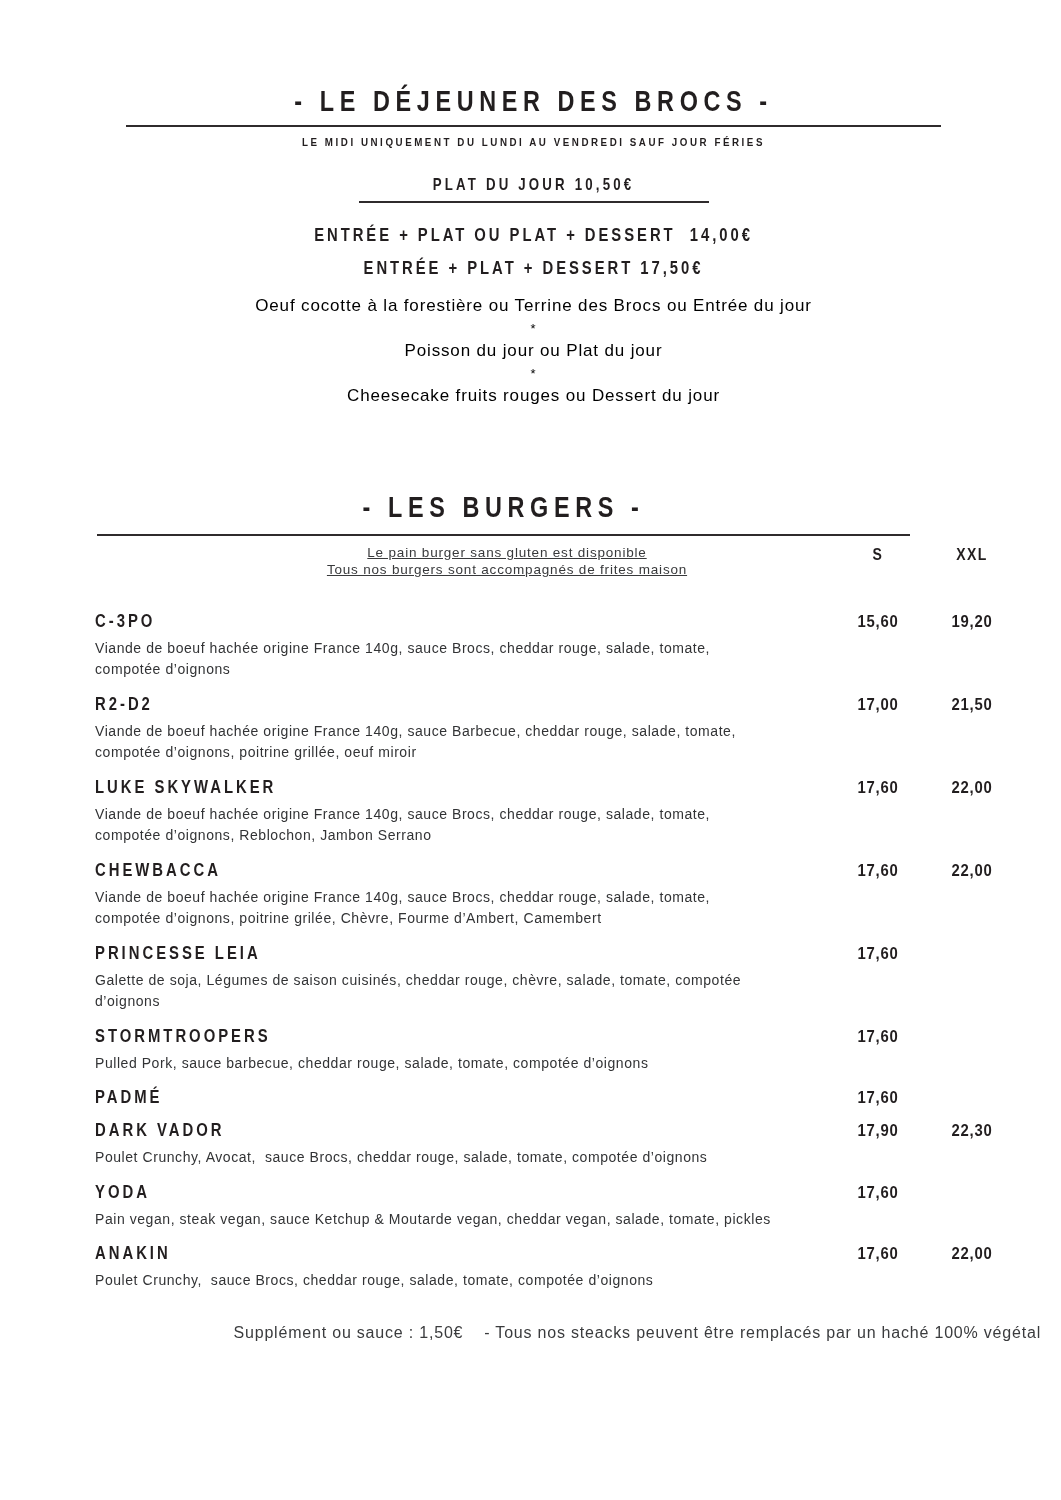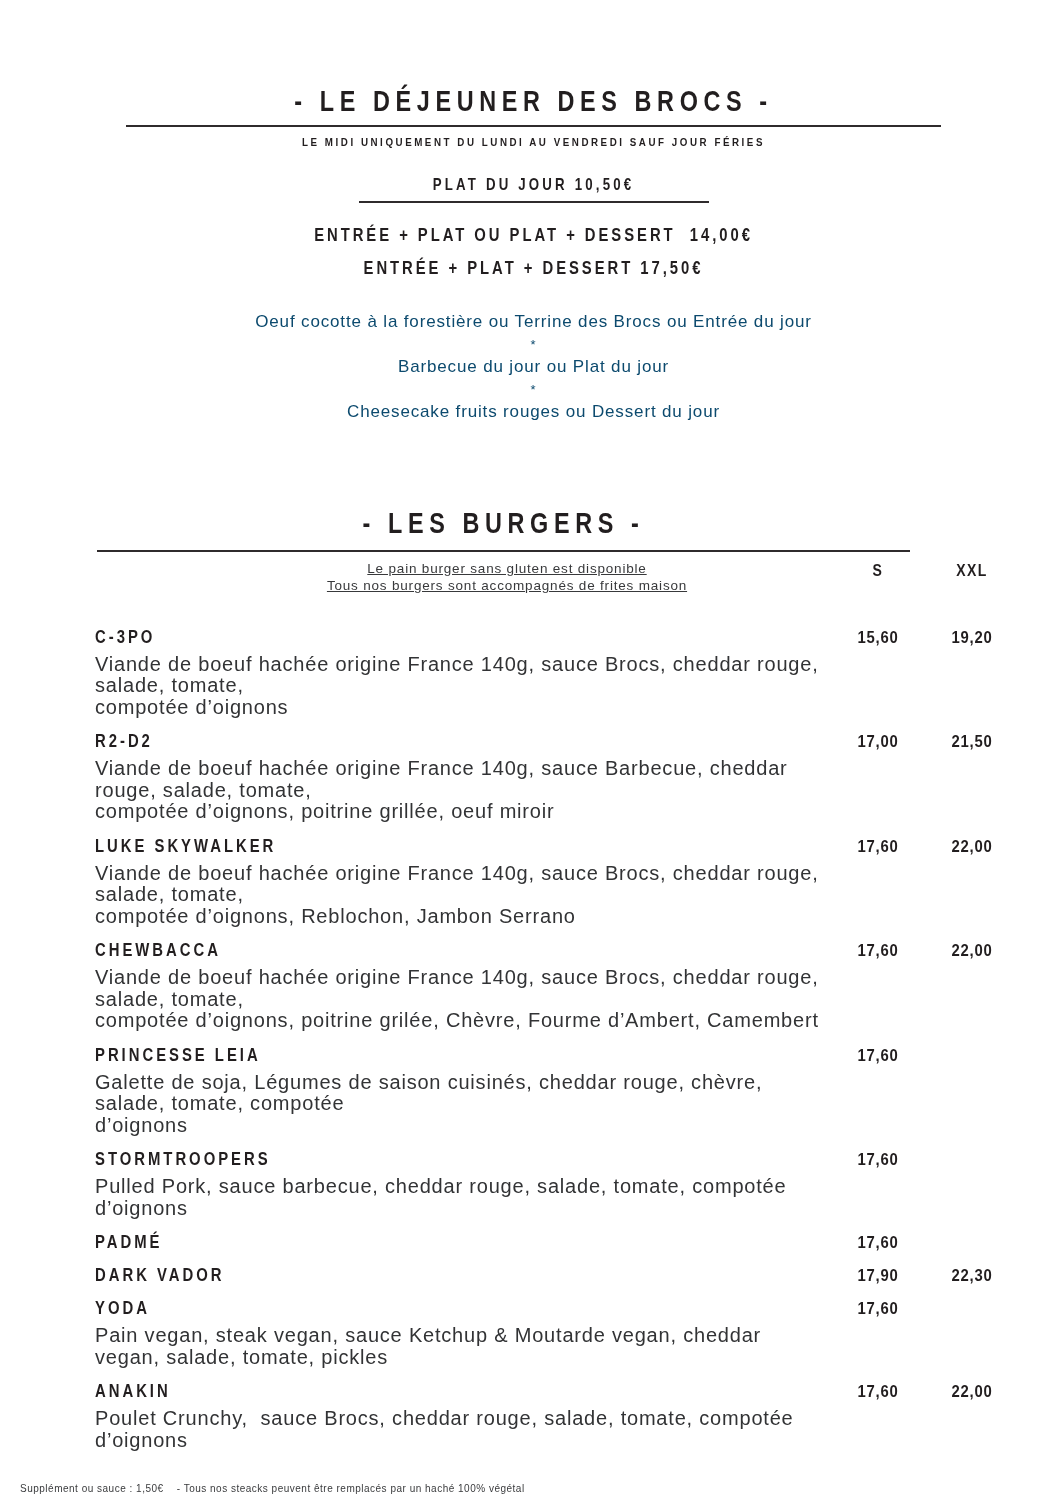--- a/index.html
+++ b/index.html
@@ -48,25 +48,25 @@
   .formula {
     font-size: 19px;
     font-weight: 700;
     letter-spacing: 0.2em;
     transform: scaleX(0.78);
     white-space: pre-wrap;
   }
   .f1 { margin-top: 21px; }
   .f2 { margin-top: 11px; }
   .courses {
-    margin-top: 32px;
+    margin-top: 16px;
     font-size: 17px;
     letter-spacing: 0.05em;
     line-height: 22.5px;
-    color: #0c4a6e;
+    color: #000000;
   }
   .course.star { font-size: 13px; }
 
   
   .burgers-head { margin: 82px 131px 4px 77px; text-align: center; }
   .burgers-head .rule { margin-top: 11px; }
   .table-head {
     display: grid;
     grid-template-columns: 1fr 94px 94px;
     margin: 8px 22px 0 75px;
@@ -110,31 +110,31 @@
     font-weight: 700;
     letter-spacing: 0.05em;
     line-height: 20px;
     text-align: center;
     transform: scaleX(0.9);
   }
   .burger-desc {
     grid-column: 1;
     margin-top: 7px;
     max-width: 790px;
-    font-size: 20px;
+    font-size: 14px;
     line-height: 21.5px;
     letter-spacing: 0.04em;
     color: #323335;
     white-space: pre-wrap;
   }
 
   .footnote {
     margin-top: 32px;
-    text-align: left;
-    font-size: 10px;
+    text-align: right;
+    font-size: 16px;
     letter-spacing: 0.05em;
     color: #3a3b3d;
     white-space: pre-wrap;
   }
 </style>
 </head>
 <body>
 
 <div class="page">
 
@@ -145,21 +145,21 @@
 
     <div class="plat">PLAT DU JOUR 10,50€</div>
     <div class="plat-rule"></div>
 
     <div class="formula f1">ENTRÉE + PLAT OU PLAT + DESSERT  14,00€</div>
     <div class="formula f2">ENTRÉE + PLAT + DESSERT 17,50€</div>
 
     <div class="courses">
       <div class="course">Oeuf cocotte à la forestière ou Terrine des Brocs ou Entrée du jour</div>
       <div class="course star">*</div>
-      <div class="course">Barbecue du jour ou Plat du jour</div>
+      <div class="course">Poisson du jour ou Plat du jour</div>
       <div class="course star">*</div>
       <div class="course">Cheesecake fruits rouges ou Dessert du jour</div>
     </div>
   </section>
 
   <section>
     <div class="burgers-head">
       <h2 class="big-title">- LES BURGERS -</h2>
       <div class="rule"></div>
     </div>
@@ -224,20 +224,21 @@
   <div class="burger-item">
     <div class="burger-name">PADMÉ</div>
     <div class="price">17,60</div>
     <div class="price"></div>
   </div>
 
   <div class="burger-item">
     <div class="burger-name">DARK VADOR</div>
     <div class="price">17,90</div>
     <div class="price">22,30</div>
+    <div class="burger-desc">Poulet Crunchy, Avocat,  sauce Brocs, cheddar rouge, salade, tomate, compotée d’oignons</div>
   </div>
 
   <div class="burger-item">
     <div class="burger-name">YODA</div>
     <div class="price">17,60</div>
     <div class="price"></div>
     <div class="burger-desc">Pain vegan, steak vegan, sauce Ketchup &amp; Moutarde vegan, cheddar vegan, salade, tomate, pickles</div>
   </div>
 
   <div class="burger-item">

